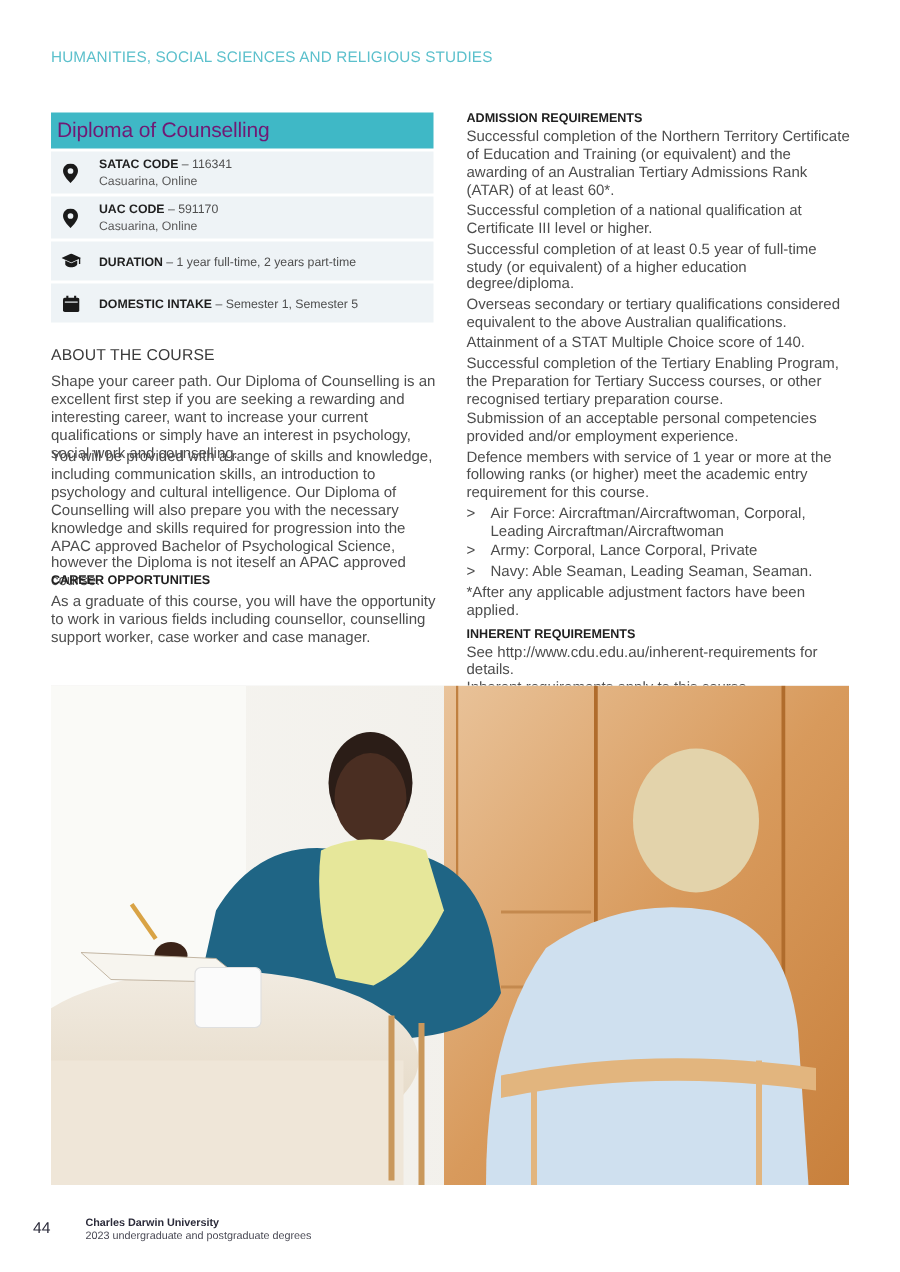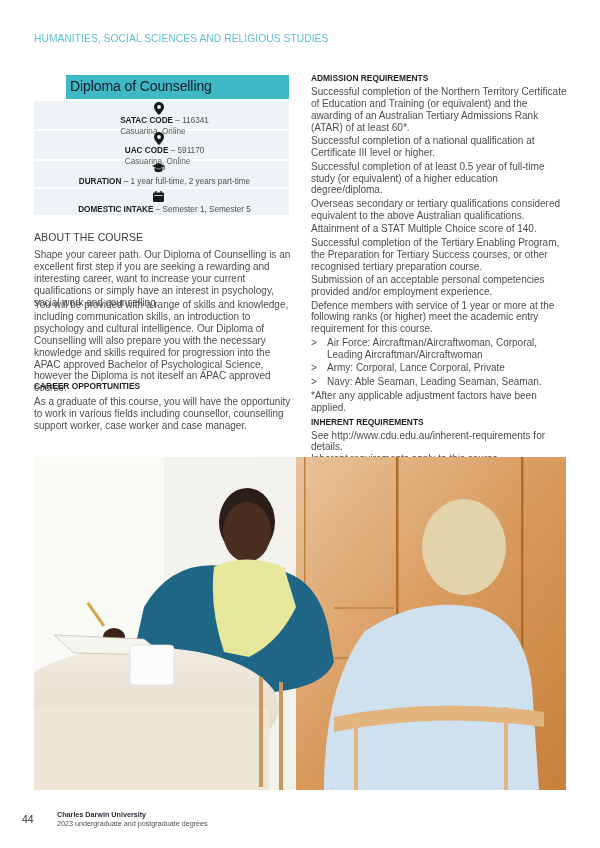--- a/index.html
+++ b/index.html
@@ -7,29 +7,29 @@
   body { position: relative; font-family: "Liberation Sans", sans-serif; color: #4a4a4a; }
 
   .section-header {
     position: absolute; left: 34px; top: 33px;
     font-size: 10.2px; letter-spacing: 0.1px; color: #5cc0cc;
   }
 
   
   .course-card { position: absolute; left: 34px; top: 75px; width: 255px; }
   .course-title-bar {
-    height: 24px; background: #3fb8c6; color: #0f172a;
-    font-size: 14px; padding: 3px 5px 0 4px; letter-spacing: -0.1px; margin-left: 32px;
+    height: 24px; background: #3fb8c6; color: #701a75;
+    font-size: 14px; padding: 3px 5px 0 4px; letter-spacing: -0.1px;
   }
   .info-row {
     display: flex; align-items: center; background: #eef3f6;
-    margin-top: 2px; padding-left: 6px; flex-direction: column;
+    margin-top: 2px; padding-left: 6px;
   }
   .info-row.tall { height: 28px; }
-  .info-row.short { height: 26px; justify-content: space-between; }
+  .info-row.short { height: 26px; }
   .info-icon { width: 14px; height: 14px; margin-right: 12px; flex: none; display: flex; align-items: center; justify-content: center; }
   .info-icon svg { display: block; }
   .info-text { font-size: 8.2px; line-height: 11px; color: #4f4f4f; }
   .info-text b { color: #1f1f1f; font-weight: bold; }
   .info-sub { color: #5a5a5a; }
 
   .about-heading {
     position: absolute; left: 34px; top: 231px;
     font-size: 10.5px; color: #3a3a3a; letter-spacing: 0.1px;
   }

